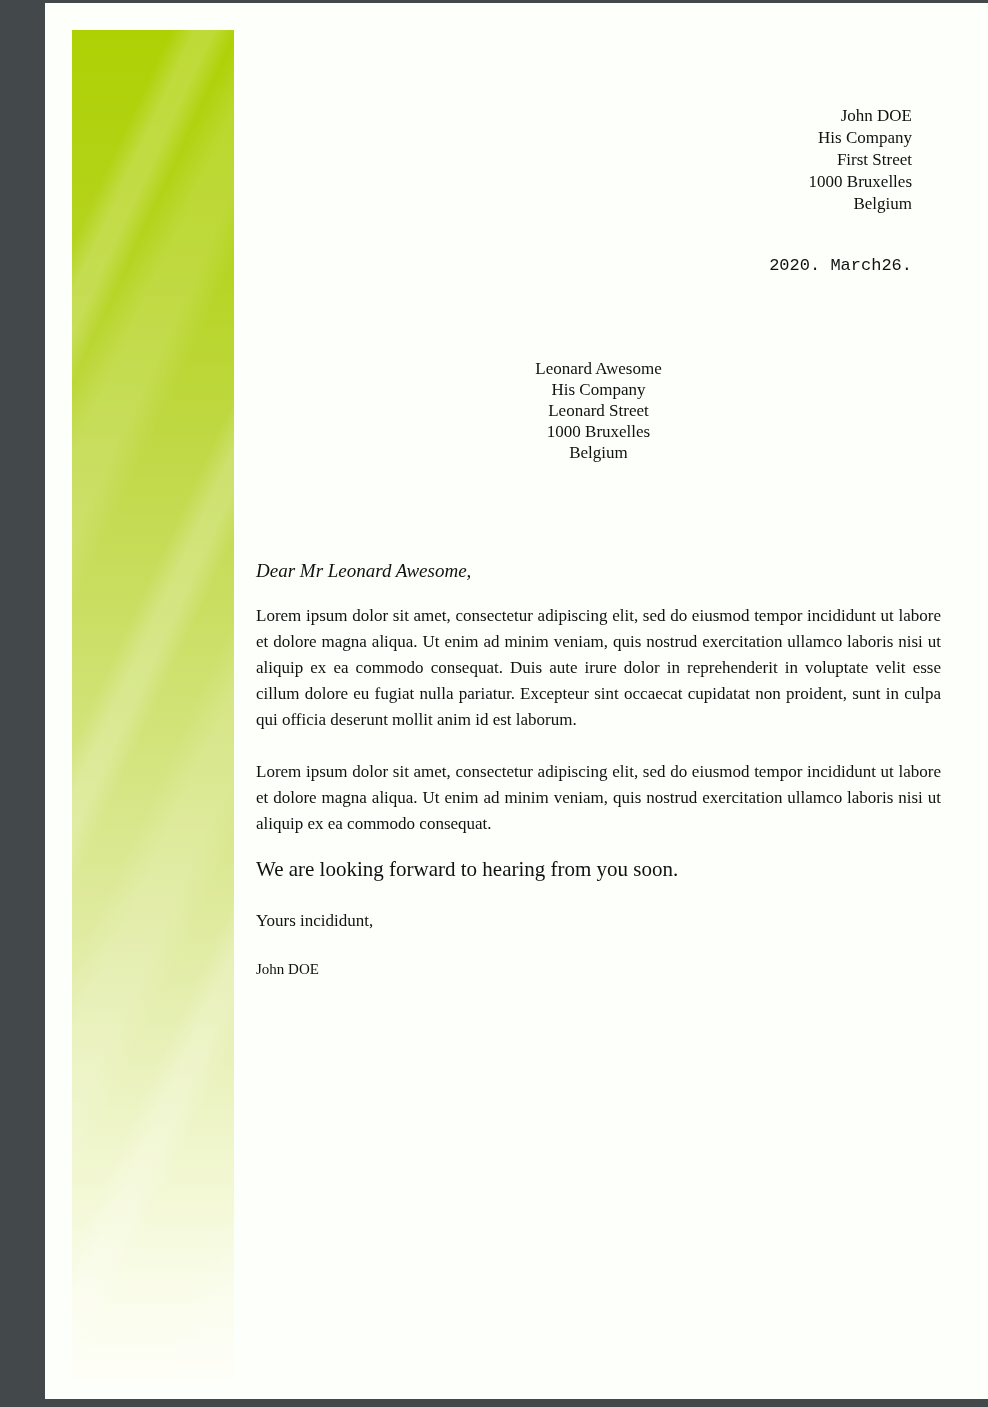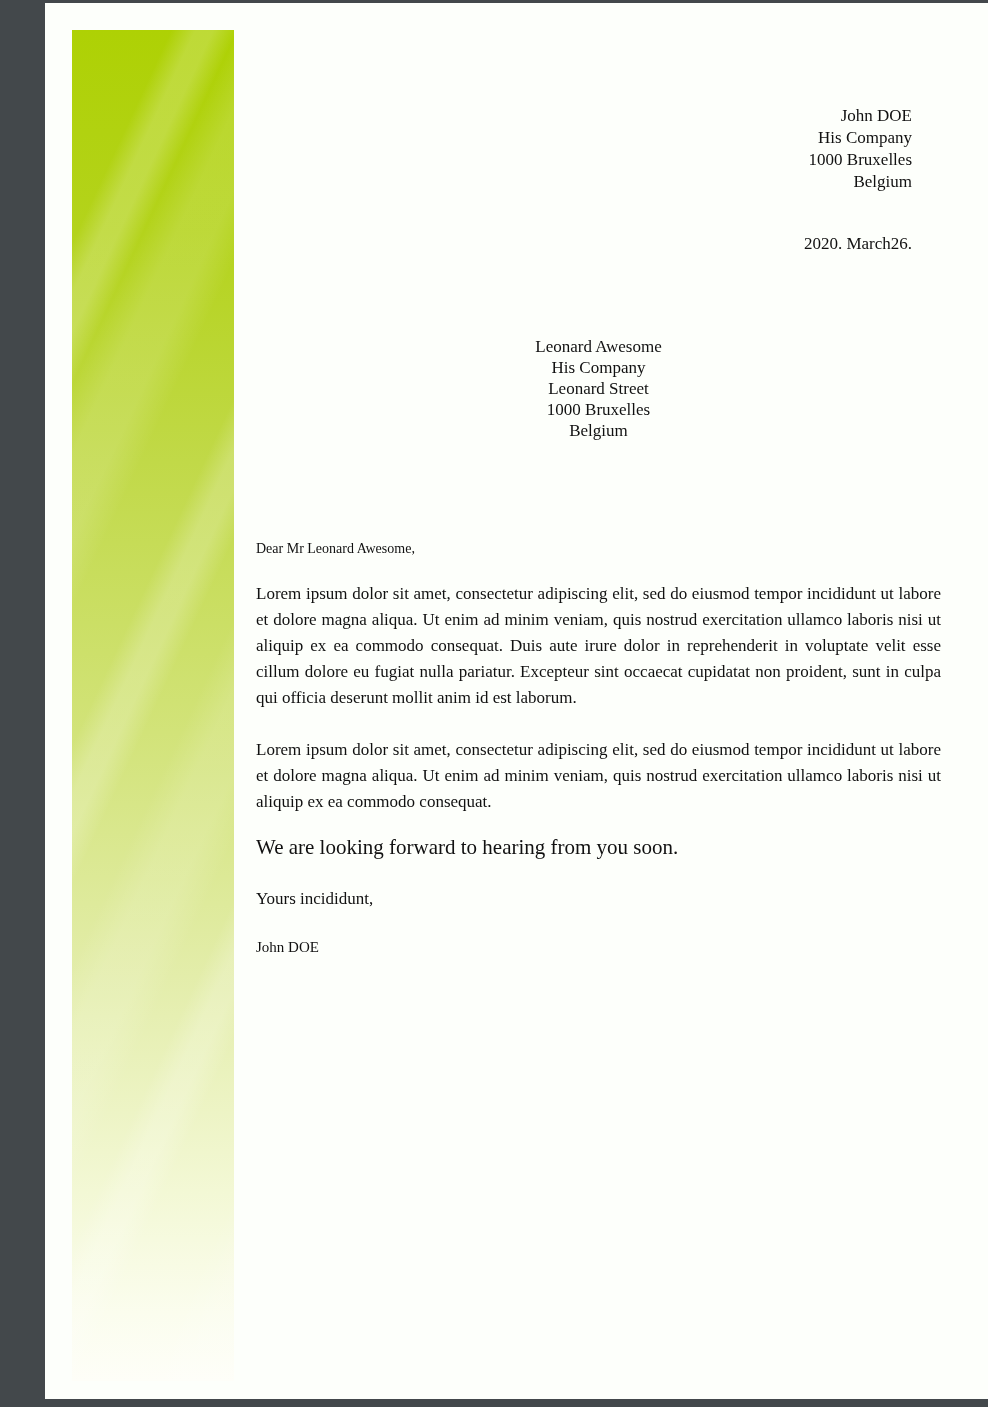--- a/index.html
+++ b/index.html
@@ -60,31 +60,33 @@
     text-align: right;
     font-size: 17px;
     line-height: 22px;
   }
   .date {
     margin-top: 40px;
     padding-right: 29px;
     text-align: right;
     font-size: 17px;
     line-height: 22px;
+    font-family: Liberation Mono, monospace;
   }
   .recipient {
     margin-top: 81px;
     text-align: center;
     font-size: 17px;
     line-height: 21px;
   }
   .salutation {
     margin-top: 95px;
-    font-size: 14px;
+    font-size: 19px;
     line-height: 26px;
+    font-style: italic;
   }
   .para {
     margin: 0;
     margin-top: 19px;
     font-size: 17px;
     line-height: 26px;
     text-align: justify;
   }
   .para + .para {
     margin-top: 26px;
@@ -111,20 +113,21 @@
 <div class="frame">
   <div class="page">
 
     <div class="accent-bar"></div>
 
     <div class="content">
 
       <div class="sender">
         <div>John DOE</div>
         <div>His Company</div>
+        <div>First Street</div>
         <div>1000 Bruxelles</div>
         <div>Belgium</div>
       </div>
 
       <div class="date">2020. March26.</div>
 
       <div class="recipient">
         <div>Leonard Awesome</div>
         <div>His Company</div>
         <div>Leonard Street</div>

